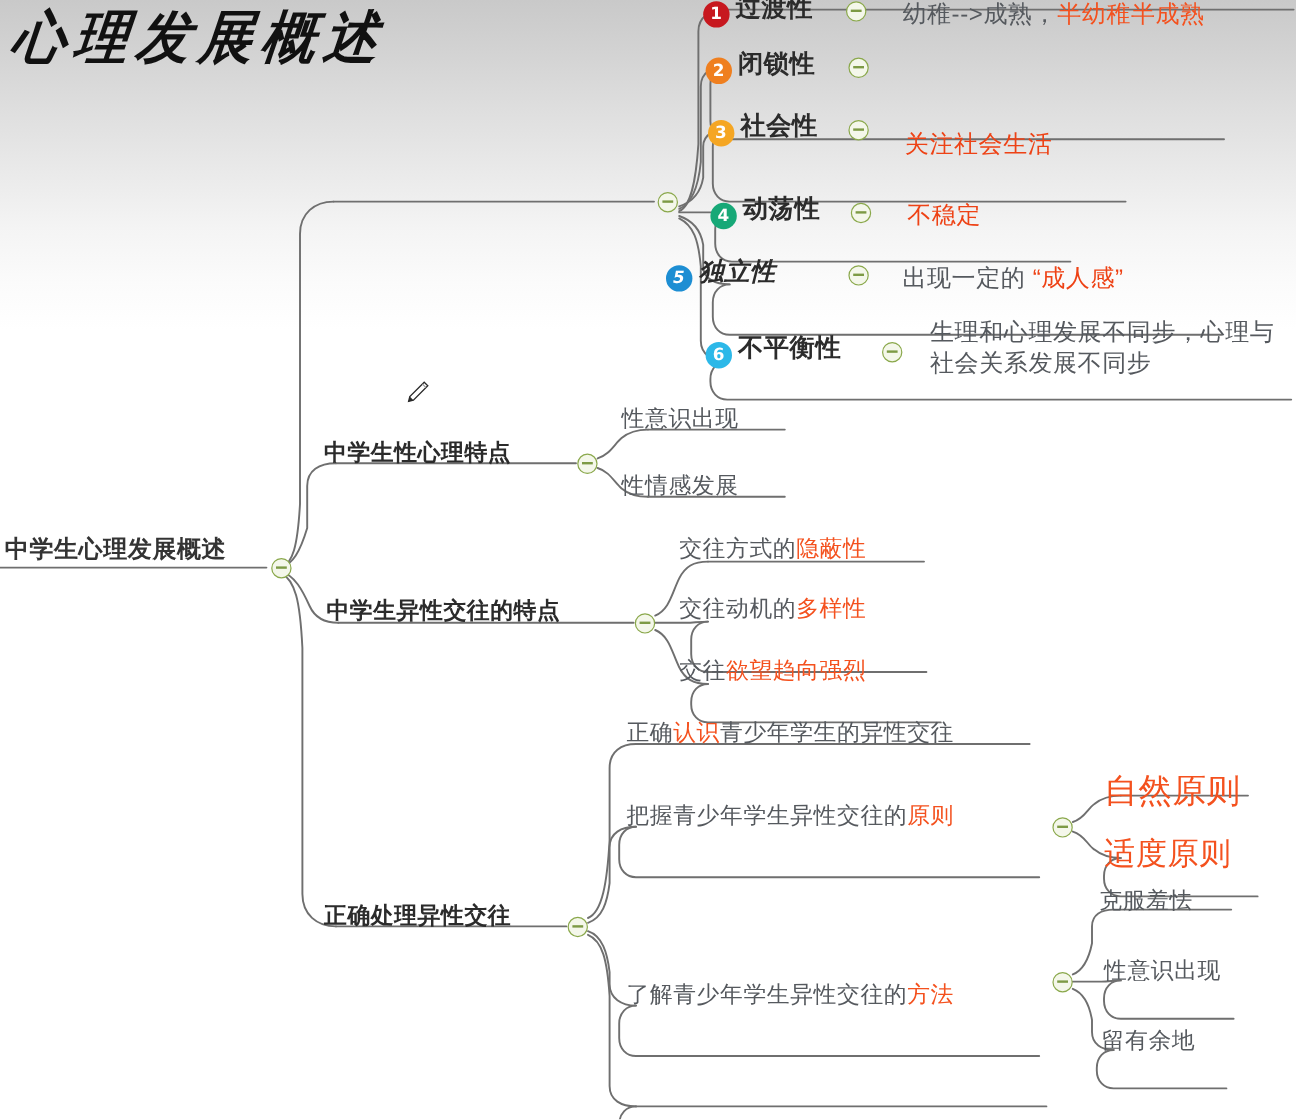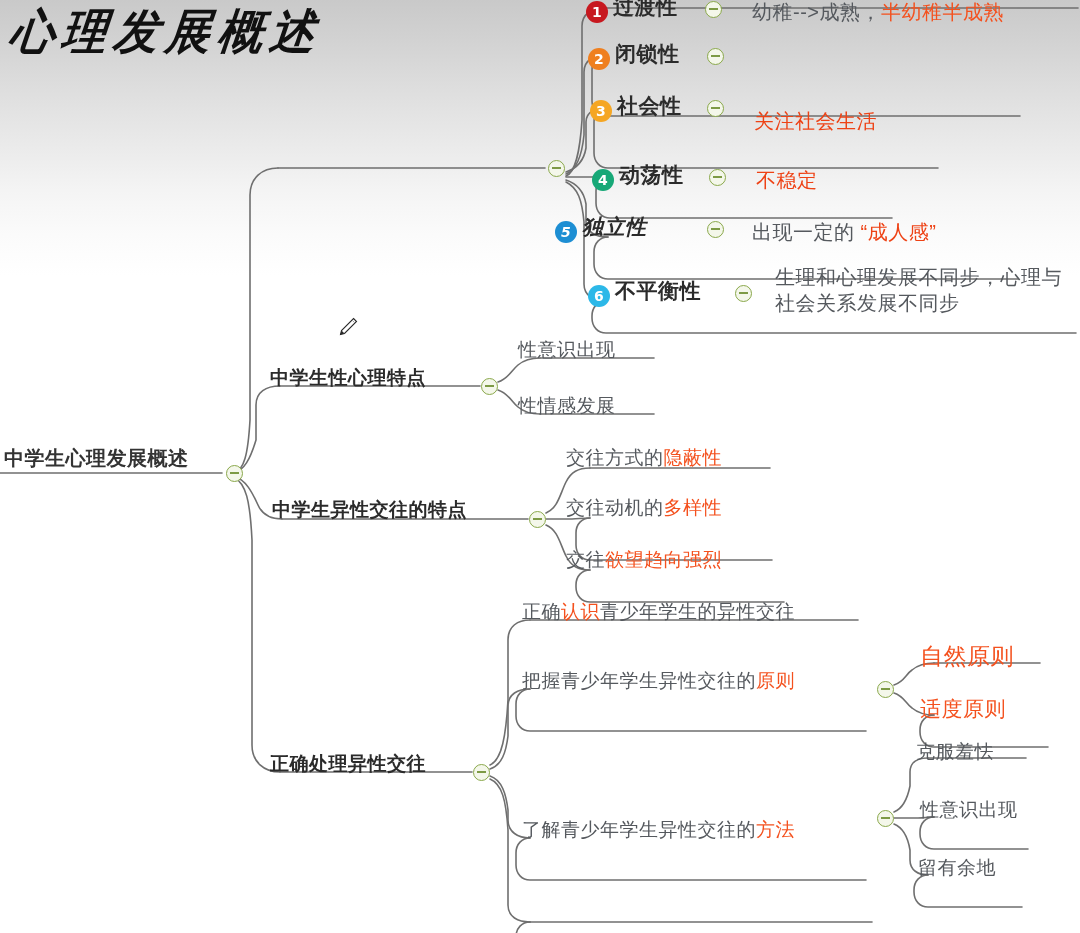--- a/index.html
+++ b/index.html
@@ -259,22 +259,22 @@
   <div class="toggle" style="left:473px; top:764px;"></div>
 
   <div class="node l3" style="left:522px; top:602px;">
     <span>正确</span><span class="hl">认识</span><span>青少年学生的异性交往</span>
   </div>
 
   <div class="node l3" style="left:522px; top:671px;">
     <span>把握青少年学生异性交往的</span><span class="hl">原则</span>
   </div>
   <div class="toggle" style="left:877px; top:681px;"></div>
-  <div class="node l3 hl" style="left:920px; top:645px; font-size:23px;">自然原则</div>
-  <div class="node l3 hl" style="left:920px; top:698px; font-size:21px;">适度原则</div>
+  <div class="node l3 hl" style="left:920px; top:645px; font-size:28px;">自然原则</div>
+  <div class="node l3 hl" style="left:920px; top:698px; font-size:26px;">适度原则</div>
 
   <div class="node l3" style="left:522px; top:820px;">
     <span>了解青少年学生异性交往的</span><span class="hl">方法</span>
   </div>
   <div class="toggle" style="left:877px; top:810px;"></div>
   <div class="node l3" style="left:916px; top:742px;">克服羞怯</div>
   <div class="node l3" style="left:920px; top:800px;">性意识出现</div>
   <div class="node l3" style="left:918px; top:858px;">留有余地</div>
 
 

